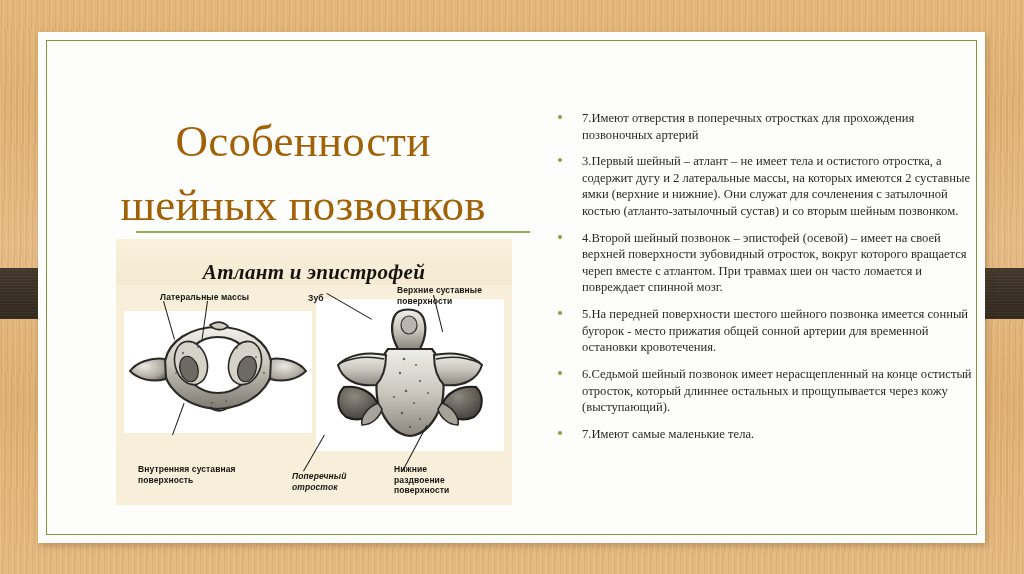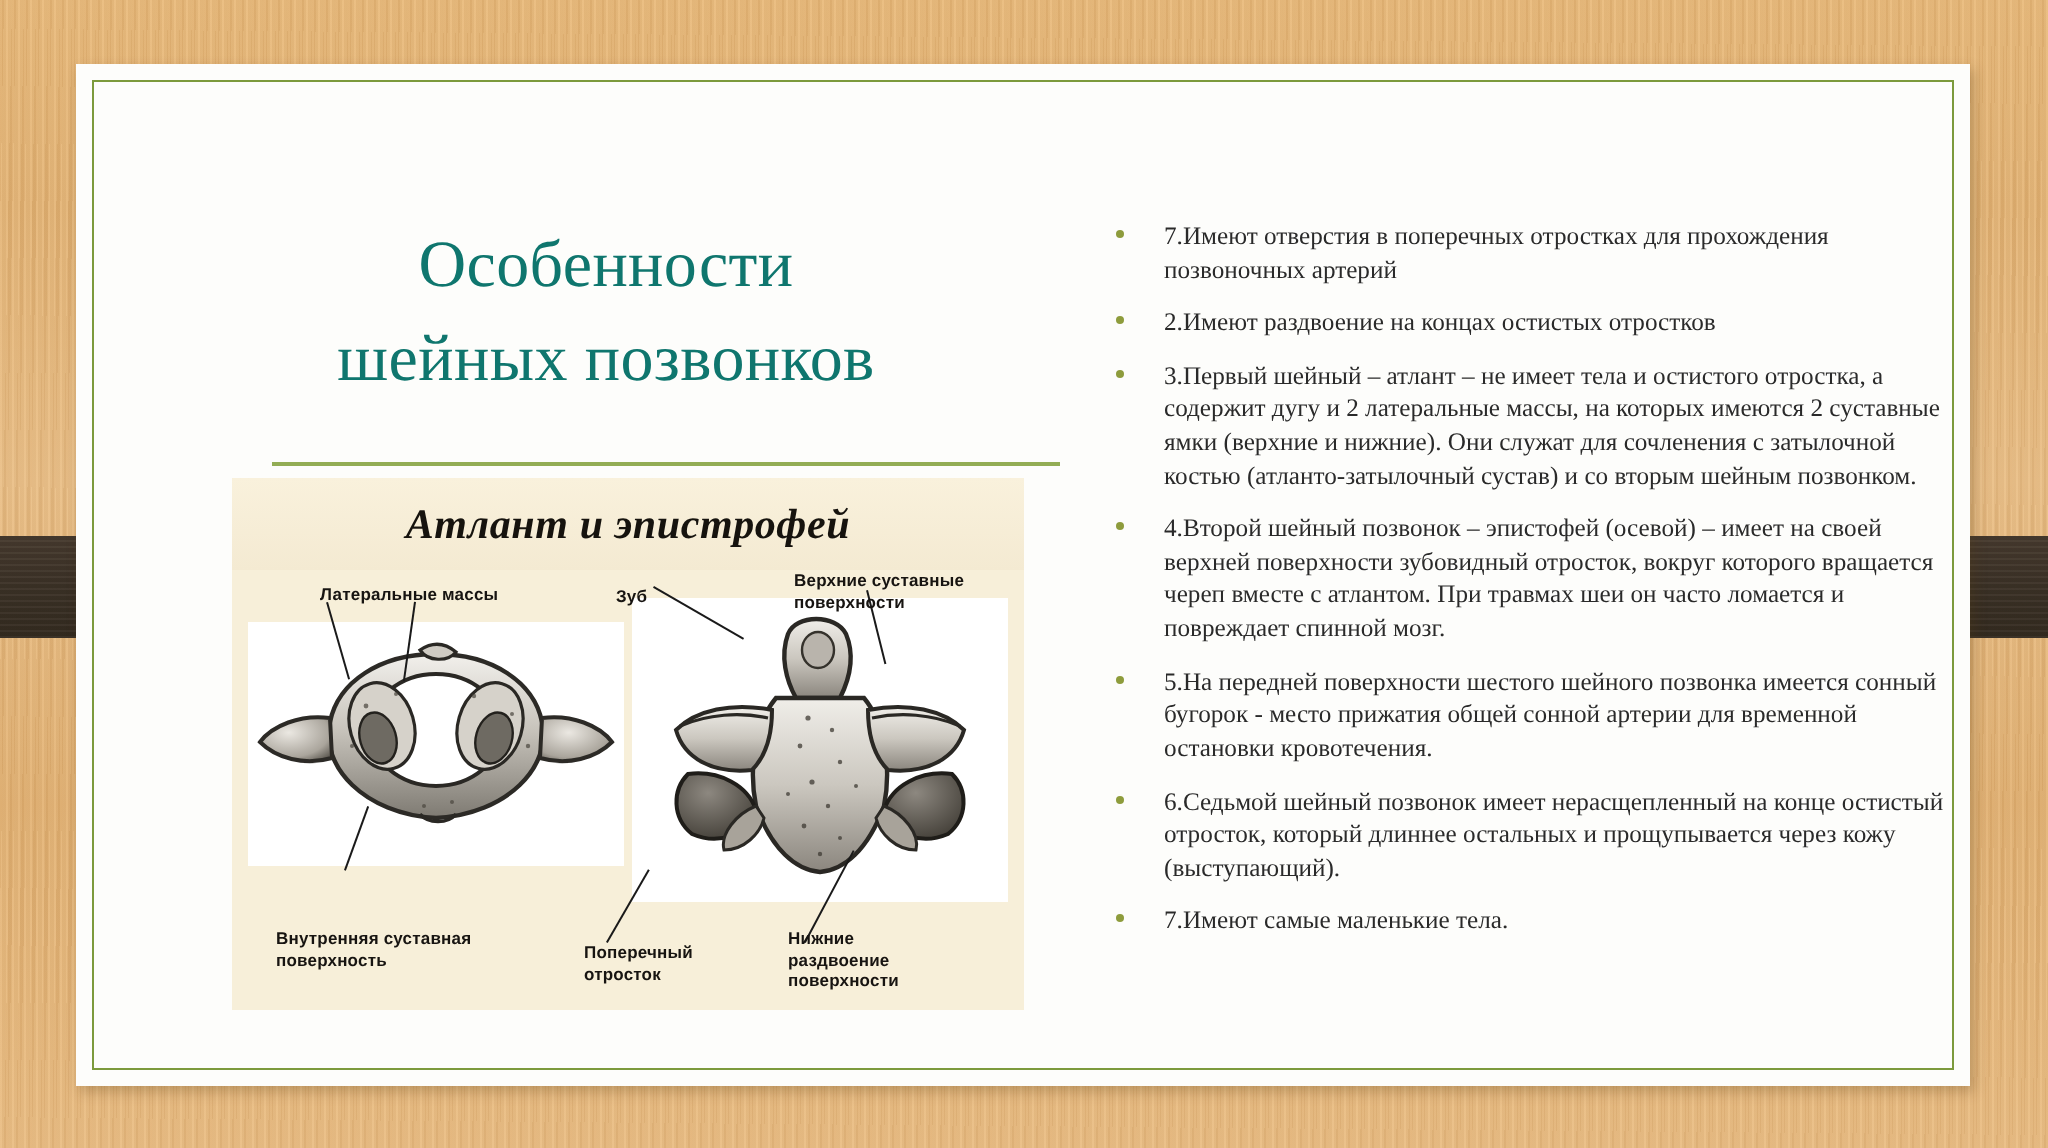--- a/index.html
+++ b/index.html
@@ -70,23 +70,23 @@
   }
   .ribbon.left .tail{ right:0; }
   .ribbon.right .tail{ left:0; }
 
   
   #title{
     position:absolute;
     left:60px; top:78px;
     width:410px;
     text-align:center;
-    font-size:33px;
+    font-size:45px;
     line-height:1.42;
-    color:#0f766e;
+    color:#a16207;
     font-family:"Liberation Serif", serif;
     letter-spacing:0.2px;
   }
   #title-rule{
     position:absolute;
     left:98px; top:199px;
     width:394px; height:0;
     border-top:2px solid #93ad55;
   }
 
@@ -95,21 +95,21 @@
     position:absolute;
     left:78px; top:207px;
     width:396px; height:266px;
     background:#f7efd9;
     overflow:hidden;
   }
   #pic-head{
     position:absolute;
     left:0; right:0; top:0; height:46px;
     background:linear-gradient(180deg,#f9f1dc,#f4ead2);
-    display:flex; align-items:center; justify-content:center;
+    display:flex; align-items:flex-end; justify-content:center;
   }
   #pic-head span{
     font-family:"Liberation Serif", serif;
     font-weight:bold; font-style:italic;
     font-size:21px; color:#16130e;
     letter-spacing:0.3px;
   }
 
   .lbl{
     position:absolute;
@@ -303,44 +303,40 @@
       <div class="lbl" style="left:238px; top:46px; width:120px;margin-left:43px;">
         <div>Верхние суставные</div>
         <div>поверхности</div>
       </div>
 
       <div class="lbl" style="left:22px; top:225px; width:130px;">
         <div>Внутренняя суставная</div>
         <div>поверхность</div>
       </div>
 
-      <div class="lbl" style="left:176px; top:232px; width:84px;">
+      <div class="lbl" style="left:176px; top:232px; width:84px;font-style:italic;">
         <div>Поперечный</div>
         <div>отросток</div>
       </div>
 
       <div class="lbl" style="left:278px; top:225px; width:80px;">
         <div>Нижние</div>
         <div>раздвоение</div>
         <div>поверхности</div>
       </div>
 
     </div>
 
     <div id="bullets">
 
       <div class="bullet">
         <span class="dot"></span>
         <span>7.Имеют отверстия в поперечных отростках для прохождения позвоночных артерий</span>
       </div>
 
-      <div class="bullet">
-        <span class="dot"></span>
-        <span>2.Имеют раздвоение на концах остистых отростков</span>
-      </div>
 
       <div class="bullet">
         <span class="dot"></span>
         <span>3.Первый шейный – атлант – не имеет тела и остистого отростка, а содержит дугу и 2 латеральные массы, на которых имеются 2 суставные ямки (верхние и нижние). Они служат для сочленения с затылочной костью (атланто-затылочный сустав) и со вторым шейным позвонком.</span>
       </div>
 
       <div class="bullet">
         <span class="dot"></span>
         <span>4.Второй шейный позвонок – эпистофей (осевой) – имеет на своей верхней поверхности зубовидный отросток, вокруг которого вращается череп вместе с атлантом. При травмах шеи он часто ломается и повреждает спинной мозг.</span>
       </div>

